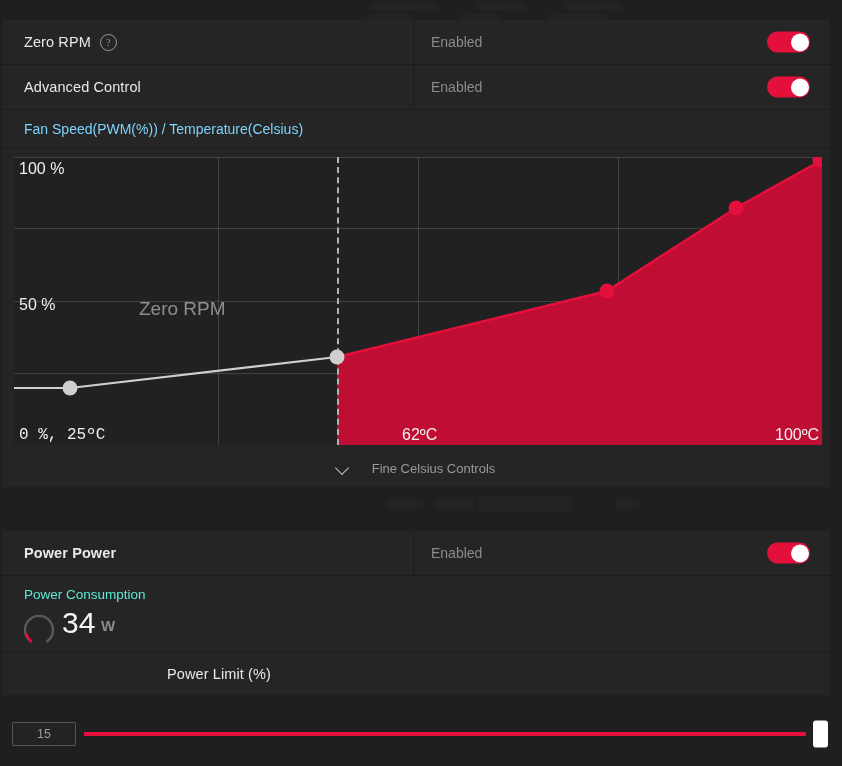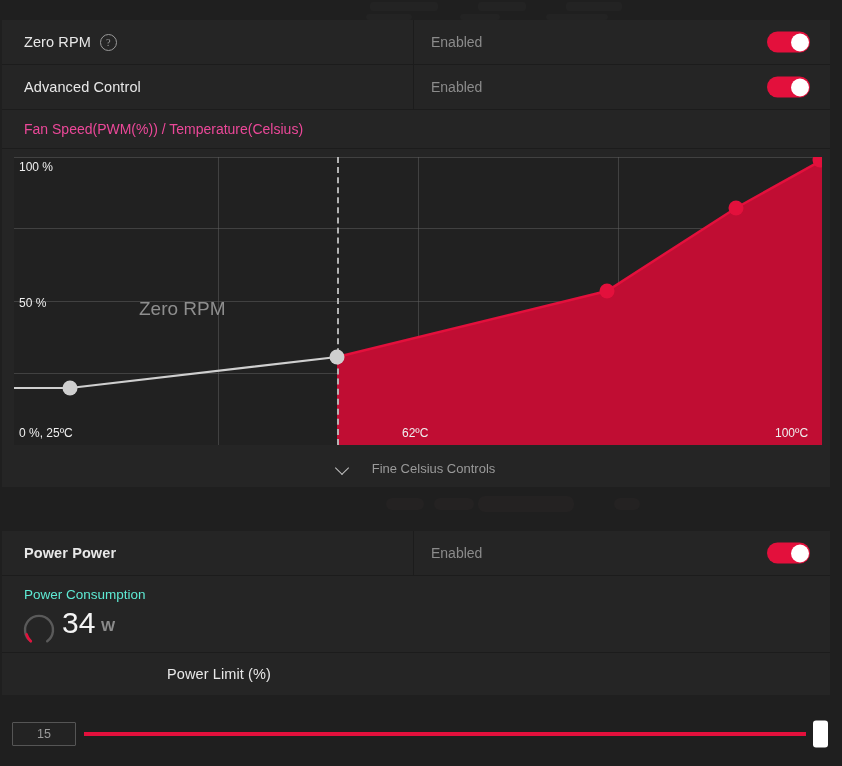--- a/index.html
+++ b/index.html
@@ -55,37 +55,37 @@
   }
   .toggle .knob {
     position: absolute; right: 1.5px; top: 1.5px;
     width: 18px; height: 18px; border-radius: 50%;
     background: #ffffff;
   }
 
   
   .chart-title {
     height: 38px; display: flex; align-items: center;
-    padding-left: 22px; color: #ec4899; font-size: 14px;
+    padding-left: 22px; color: #7dd3fc; font-size: 14px;
     border-bottom: 1px solid #1c1c1c; background: #252525;
   }
   .chart-wrap { position: relative; height: 300px; background: #252525; padding: 0 4px; box-sizing: border-box; }
   .plot {
     position: absolute; left: 12px; top: 8px;
     width: 808px; height: 288px;
     background: #212121; overflow: hidden;
   }
   .gridline { position: absolute; background: #5d5d5d; opacity: .55; }
   .gridline.h { left: 0; width: 100%; height: 1px; }
   .gridline.v { top: 0; height: 100%; width: 1px; }
   .dashed-v {
     position: absolute; top: 0; height: 100%; width: 0;
     border-left: 2px dashed #b3b3b3;
   }
-  .axis-label { position: absolute; color: #efefef; font-size: 12px; white-space: nowrap; }
+  .axis-label { position: absolute; color: #efefef; font-size: 16px; white-space: nowrap; }
   .zero-rpm-watermark {
     position: absolute; color: #8e8e8e; font-size: 19px; white-space: nowrap;
   }
   .node { position: absolute; width: 15px; height: 15px; border-radius: 50%; transform: translate(-50%,-50%); }
   .node.grey { background: #cfcfcf; }
   .node.red { background: #e3103c; }
 
   
   .fine-tune {
     height: 38px; display: flex; align-items: center; justify-content: center;
@@ -203,21 +203,21 @@
         <div class="zero-rpm-watermark" style="left:125px;top:141px;">Zero RPM</div>
 
         <div class="node grey" style="left:56px;top:231px;"></div>
         <div class="node grey" style="left:323px;top:200px;"></div>
         <div class="node red" style="left:593px;top:134px;"></div>
         <div class="node red" style="left:722px;top:51px;"></div>
         <div class="node red" style="left:806px;top:3px;"></div>
 
         <div class="axis-label" style="left:5px;top:3px;">100 %</div>
         <div class="axis-label" style="left:5px;top:139px;">50 %</div>
-        <div class="axis-label" style="left:5px;top:269px;">0 %, 25ºC</div>
+        <div class="axis-label" style="left:5px;top:269px;font-family:Liberation Mono, monospace;">0 %, 25ºC</div>
         <div class="axis-label" style="left:388px;top:269px;">62ºC</div>
         <div class="axis-label" style="left:761px;top:269px;">100ºC</div>
       </div>
     </div>
 
     <div class="fine-tune">
       <span class="chev"></span>
       <span>Fine Celsius Controls</span>
     </div>
   </div>

